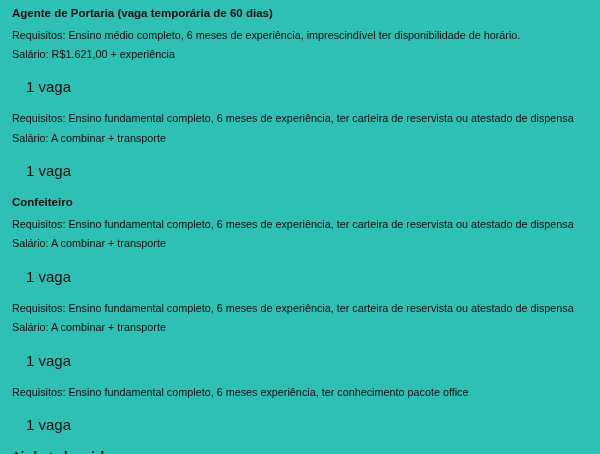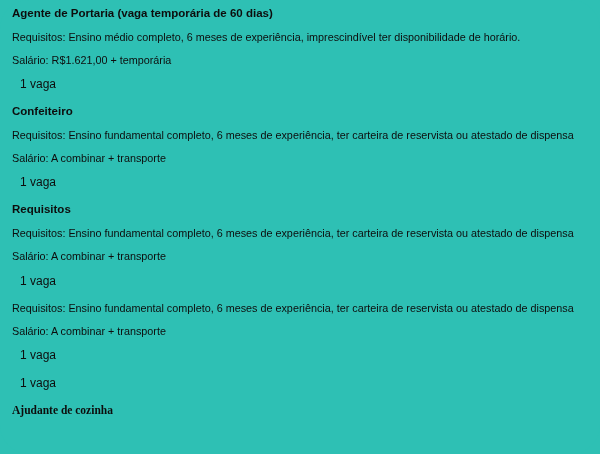--- a/index.html
+++ b/index.html
@@ -33,65 +33,65 @@
     font-size: 11.5px;
     font-weight: bold;
     line-height: 1.35;
     color: #0d0d0d;
     margin: 0 0 6px 0;
   }
   .job-line {
     font-size: 10.8px;
     line-height: 1.42;
     color: #0d0d0d;
-    margin: 8px 0 4px 0;
+    margin: 0 0 4px 0;
   }
   .job-line:last-child {
     margin-bottom: 0;
   }
   .job-vagas {
-    font-size: 12px;
+    font-size: 15px;
     line-height: 1.42;
     color: #0d0d0d;
-    margin: 8px;
+    margin: 14px;
   }
 </style>
 </head>
 <body>
 
 <div class="page">
 
   <div class="job">
     <div class="job-title">Agente de Portaria (vaga temporária de 60 dias)</div>
     <div class="job-line">Requisitos: Ensino médio completo, 6 meses de experiência, imprescindível ter disponibilidade de horário.</div>
-    <div class="job-line">Salário: R$1.621,00 + temporária</div>
+    <div class="job-line">Salário: R$1.621,00 + experiência</div>
     <div class="job-vagas">1 vaga</div>
   </div>
 
   <div class="job">
-    <div class="job-title">Confeiteiro</div>
     <div class="job-line">Requisitos: Ensino fundamental completo, 6 meses de experiência, ter carteira de reservista ou atestado de dispensa</div>
     <div class="job-line">Salário: A combinar + transporte</div>
     <div class="job-vagas">1 vaga</div>
   </div>
 
   <div class="job">
-    <div class="job-title">Requisitos</div>
+    <div class="job-title">Confeiteiro</div>
     <div class="job-line">Requisitos: Ensino fundamental completo, 6 meses de experiência, ter carteira de reservista ou atestado de dispensa</div>
     <div class="job-line">Salário: A combinar + transporte</div>
     <div class="job-vagas">1 vaga</div>
   </div>
 
   <div class="job">
     <div class="job-line">Requisitos: Ensino fundamental completo, 6 meses de experiência, ter carteira de reservista ou atestado de dispensa</div>
     <div class="job-line">Salário: A combinar + transporte</div>
     <div class="job-vagas">1 vaga</div>
   </div>
 
   <div class="job">
+    <div class="job-line">Requisitos: Ensino fundamental completo, 6 meses experiência, ter conhecimento pacote office</div>
     <div class="job-vagas">1 vaga</div>
   </div>
 
   <div class="job">
     <div class="job-title">Ajudante de cozinha</div>
 
   </div>
 
 </div>
 

